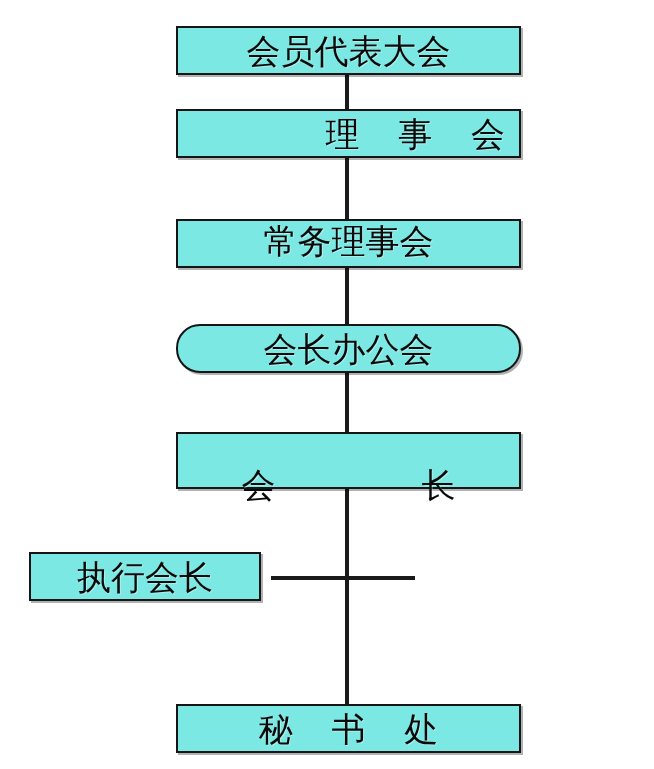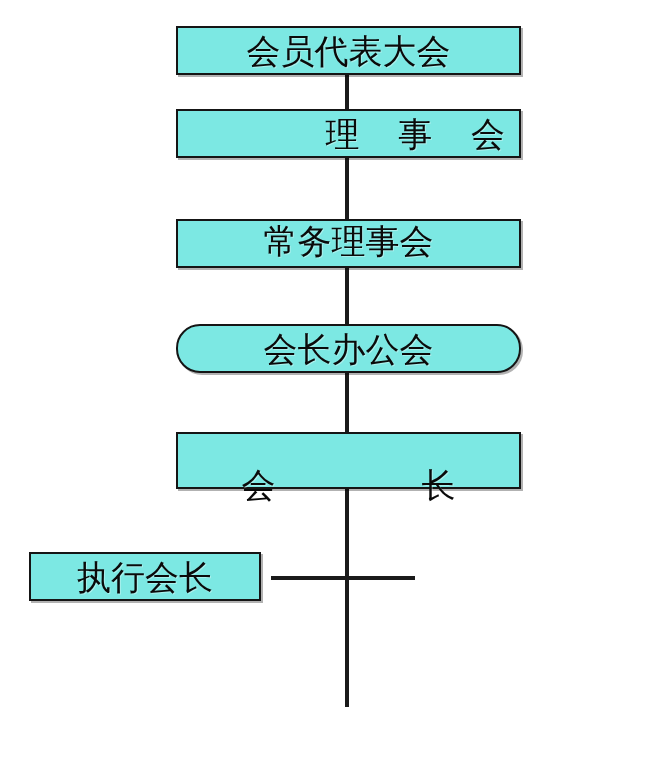--- a/index.html
+++ b/index.html
@@ -86,14 +86,17 @@
 
   <div class="node tall" style="top:432px;">
     <span class="node-label sp4">会　长</span>
   </div>
 
   <div class="node left" style="top:552px;">
     <span class="node-label sp1">执行会长</span>
   </div>
 
 
+  <div class="node main" style="top:704px;">
+    <span class="node-label sp3">秘 书 处</span>
+  </div>
 
 </div>
 
 </body></html>

